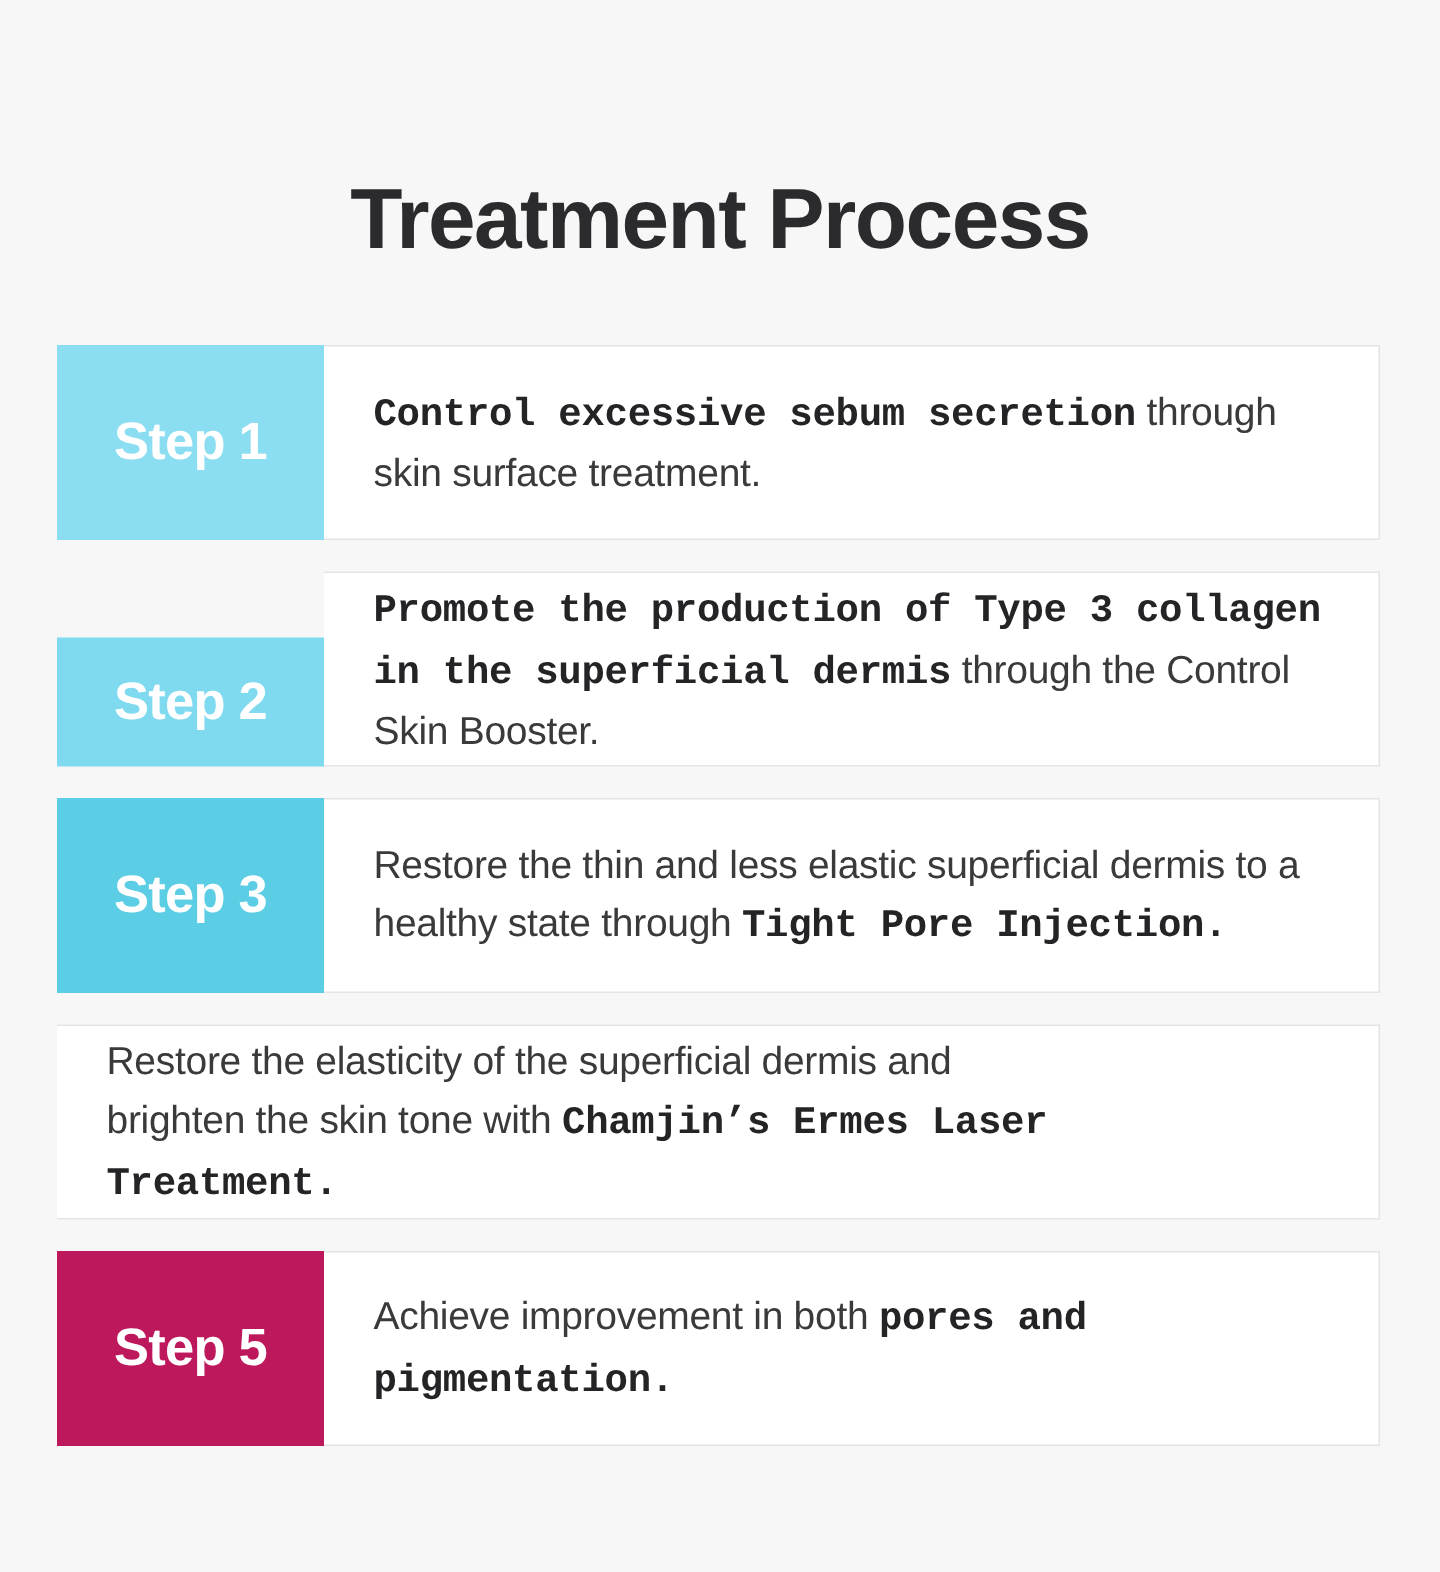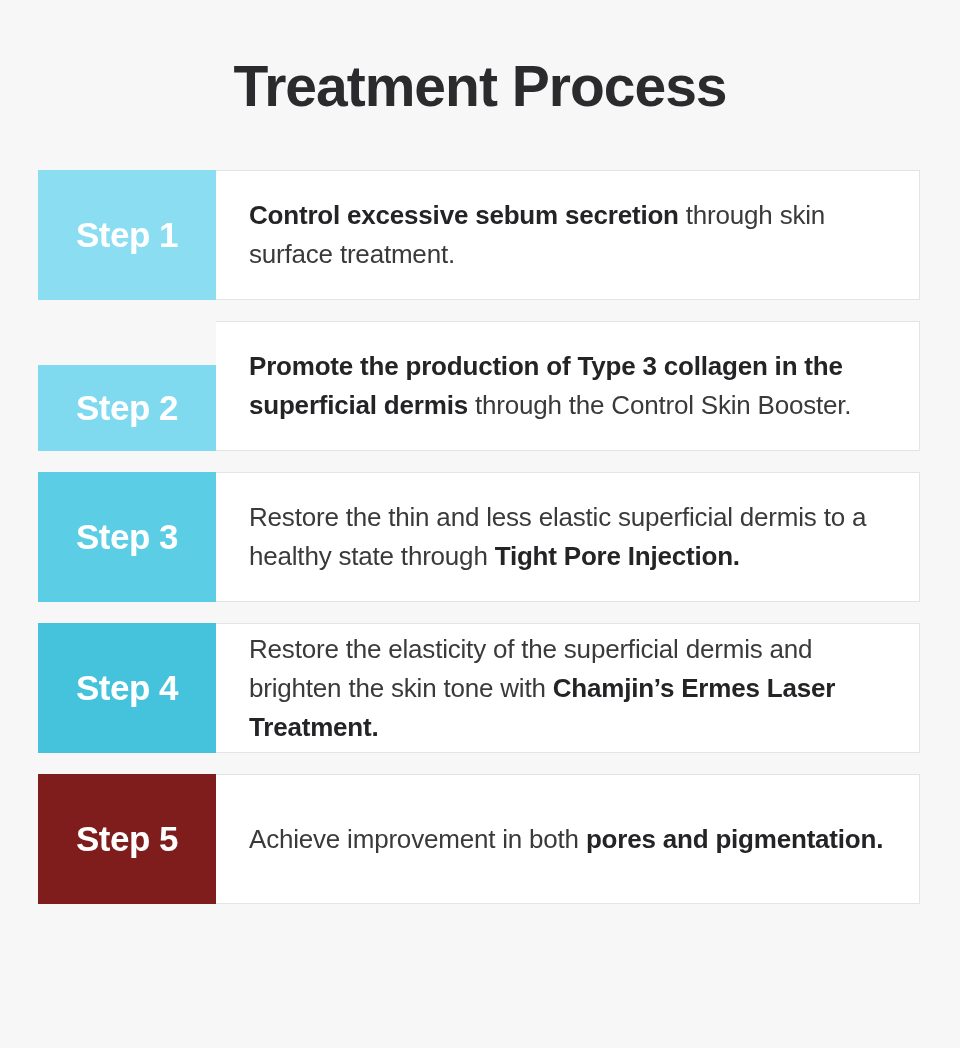--- a/index.html
+++ b/index.html
@@ -6,21 +6,21 @@
   html, body {
     width: 960px;
     background: #f7f7f8;
     font-family: "Liberation Sans", sans-serif;
   }
   body {
     min-height: 1048px;
     position: relative;
   }
   .page-title {
-    padding-top: 52px;
+    padding-top: 112px;
     text-align: center;
     font-size: 57px;
     font-weight: 700;
     letter-spacing: -1px;
     color: #2b2b2e;
     line-height: 1.2;
   }
   .steps-list {
     margin: 50px 40px 0 38px;
   }
@@ -52,20 +52,21 @@
   .step-description {
     font-size: 26px;
     line-height: 39px;
     color: #3a3a3a;
     letter-spacing: -0.2px;
     max-width: 645px;
   }
   .step-description .bold {
     font-weight: 700;
     color: #242427;
+    font-family: Liberation Mono, monospace;
   }
 </style>
 </head>
 <body>
 
 <h1 class="page-title">Treatment Process</h1>
 
 <div class="steps-list">
   <div class="step-row">
     <div class="step-label-box" style="background: rgb(139, 221, 241);">
@@ -88,29 +89,26 @@
   <div class="step-row">
     <div class="step-label-box" style="background: rgb(91, 205, 228);">
       <span>Step 3</span>
     </div>
     <div class="step-content-box">
       <p class="step-description"><span>Restore the thin and less elastic superficial dermis to a healthy state through </span><span class="bold">Tight Pore Injection.</span></p>
     </div>
   </div>
 
   <div class="step-row">
-    <div class="step-label-box" style="background: rgb(70, 195, 220);">
-      <span>Step 4</span>
-    </div>
     <div class="step-content-box">
       <p class="step-description"><span>Restore the elasticity of the superficial dermis and brighten the skin tone with </span><span class="bold">Chamjin’s Ermes Laser Treatment.</span></p>
     </div>
   </div>
 
   <div class="step-row">
-    <div class="step-label-box" style="background: #7f1d1d; text-align: right;">
+    <div class="step-label-box" style="background: #be185d; text-align: right;">
       <span>Step 5</span>
     </div>
     <div class="step-content-box">
       <p class="step-description"><span>Achieve improvement in both </span><span class="bold">pores and pigmentation.</span></p>
     </div>
   </div>
 </div>
 
 </body></html>

